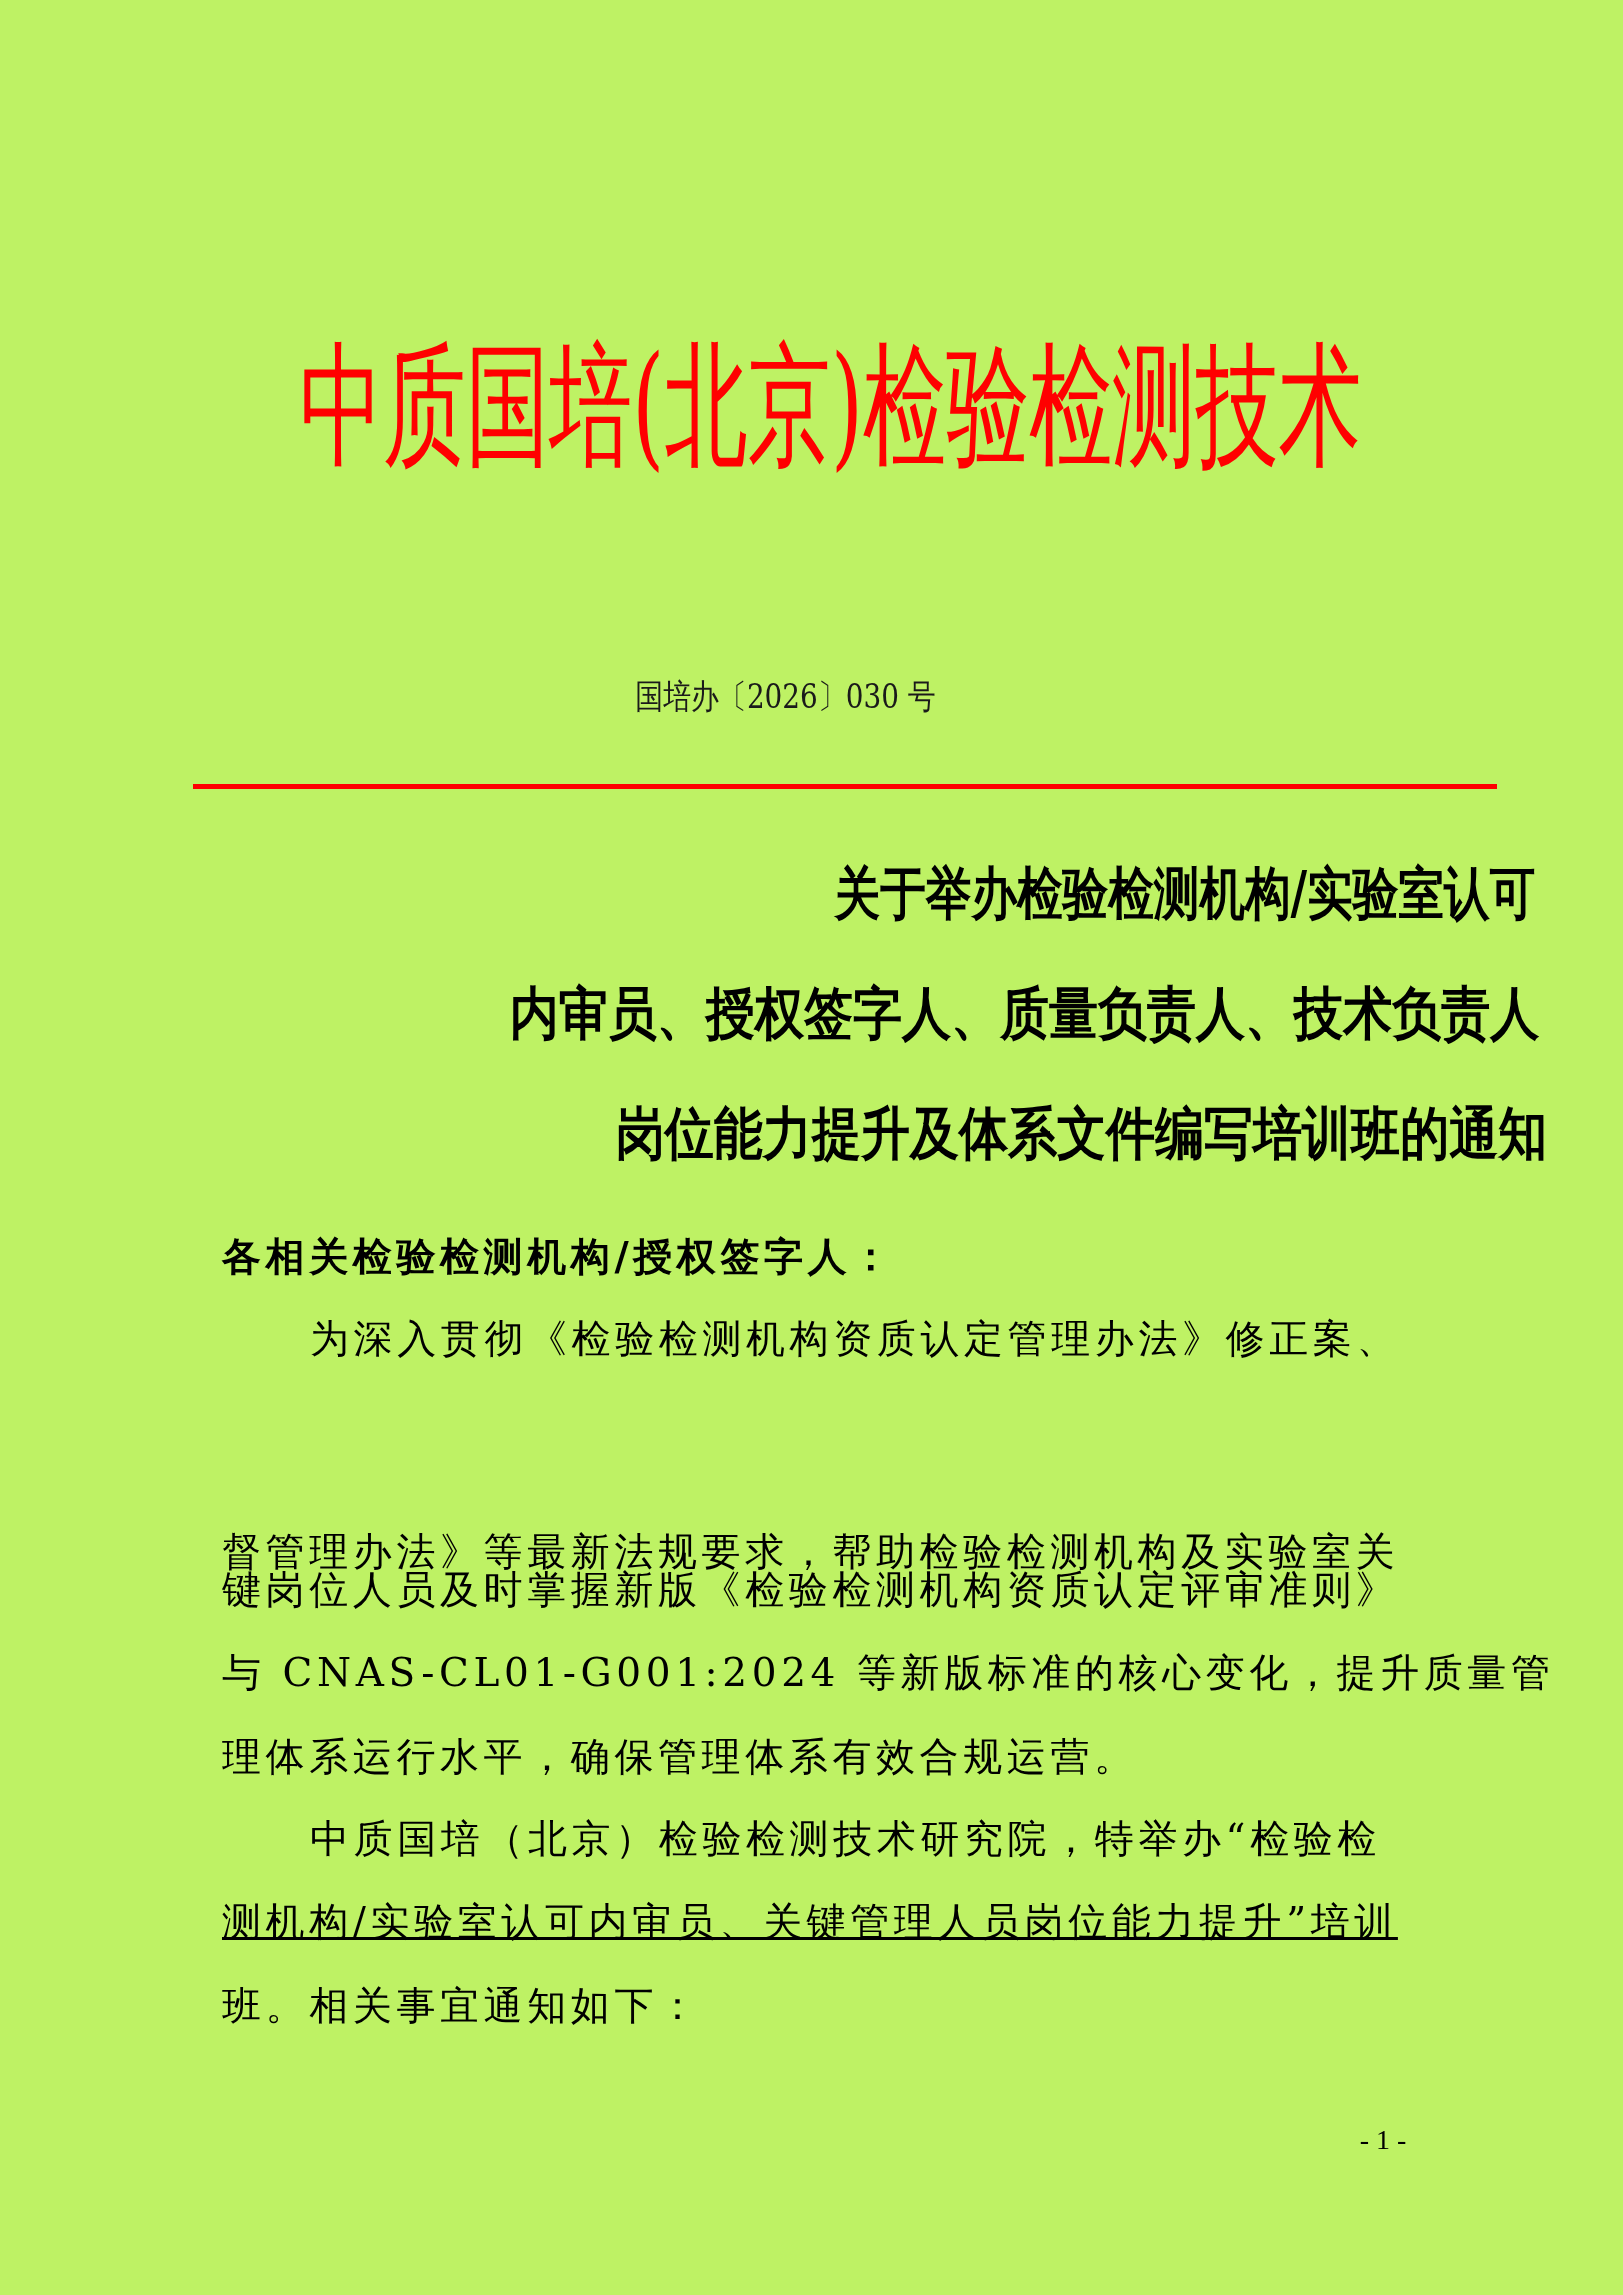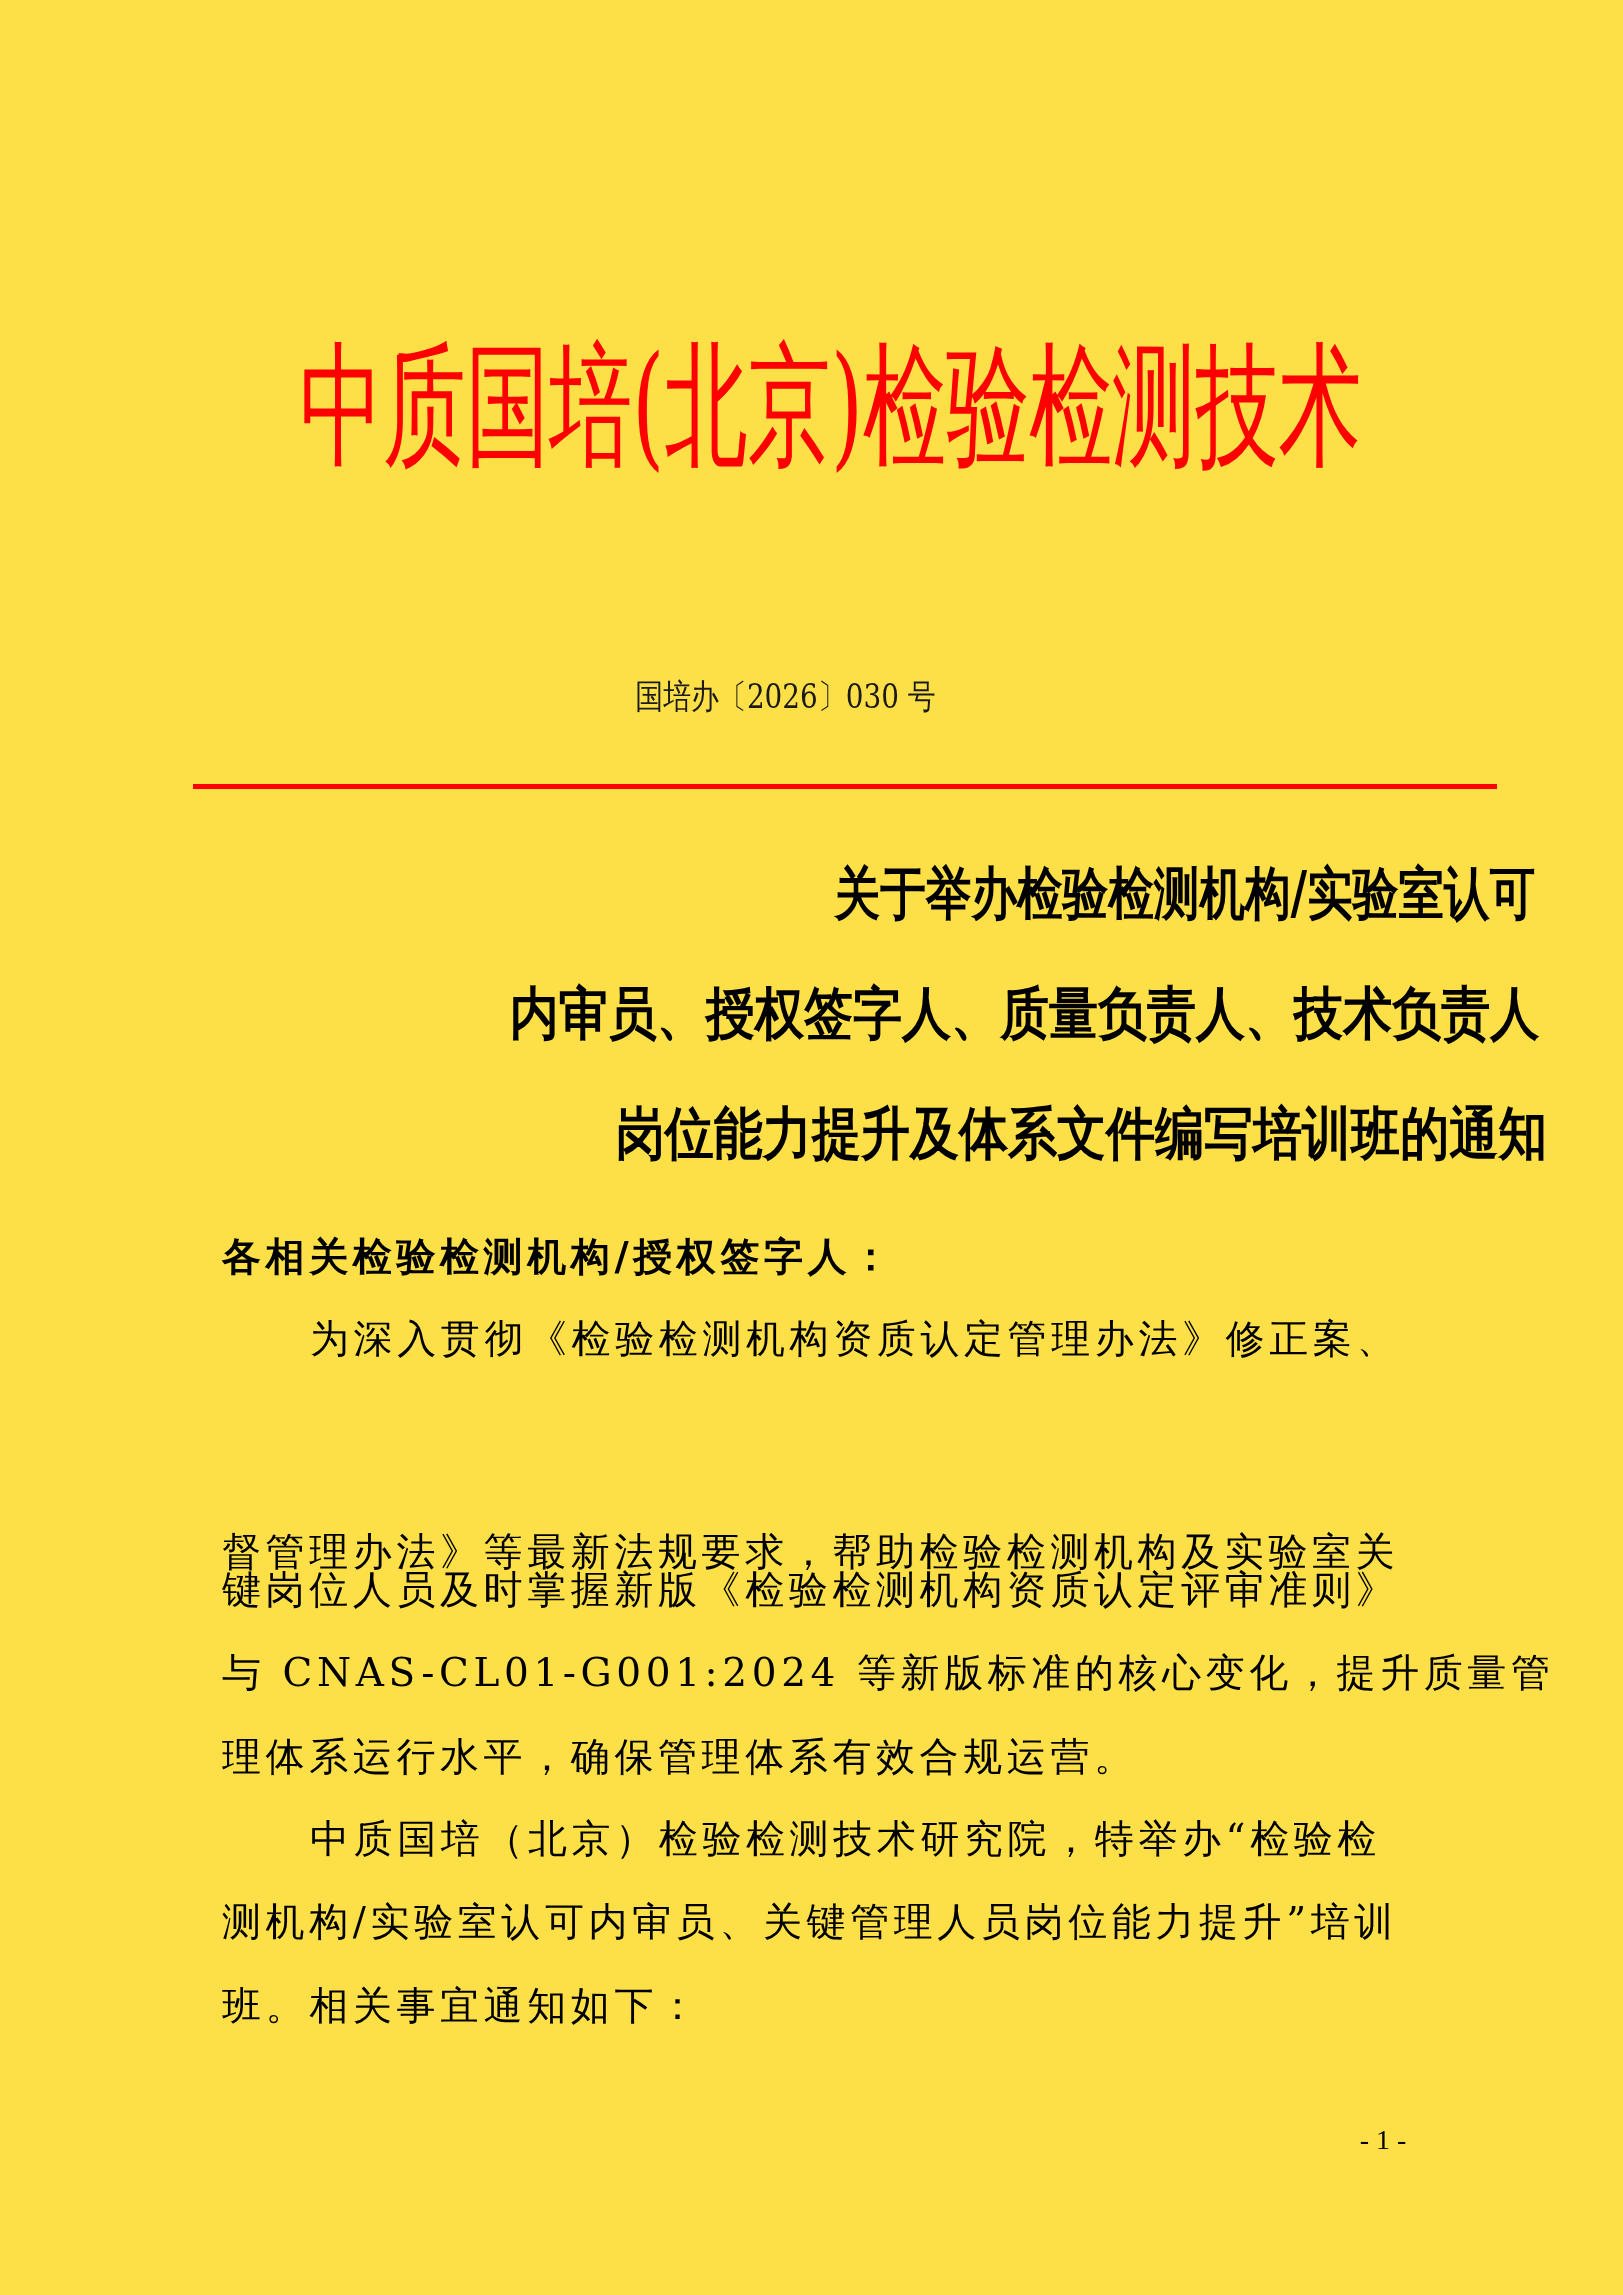--- a/index.html
+++ b/index.html
@@ -1,17 +1,17 @@
 <!DOCTYPE html>
 <html style="font-size:8.2px"><head>
 <meta charset="utf-8">
 <style>
   html, body { margin: 0; padding: 0; background: #ffffff; }
   body { width: 1623px; height: 2295px; position: relative; overflow: hidden; }
-  .page { position: absolute; left: 0; top: 0; width: 1623px; height: 2295px; background: #fde047; }
+  .page { position: absolute; left: 0; top: 0; width: 1623px; height: 2295px; background: #bef264; }
 
   
   .masthead-line {
     position: absolute; left: 0; width: 1623px; text-align: center;
     color: #ff0000; font-family: "DejaVu Serif", "Liberation Serif", serif;
     font-size: 134px; line-height: 153px; white-space: nowrap;
   }
   .masthead-line span.inner { display: inline-block; transform: scaleX(0.58); transform-origin: center center; letter-spacing: 0; }
   #mh1 { top: 330px; }
   #mh1 span.inner { transform: translateX(-25.6px) scaleX(0.62); }
@@ -87,18 +87,18 @@
 
   <div class="body-line bold" style="top:1228px;">各相关检验检测机构/授权签字人：</div>
 
   <div class="body-line indent" style="top:1311px;">为深入贯彻《检验检测机构资质认定管理办法》修正案、</div>
   <div class="body-line" style="top:1524px;">督管理办法》等最新法规要求，帮助检验检测机构及实验室关</div>
   <div class="body-line" style="top:1562px;">键岗位人员及时掌握新版《检验检测机构资质认定评审准则》</div>
   <div class="body-line" style="top:1645px;">与 CNAS-CL01-G001:2024 等新版标准的核心变化，提升质量管</div>
   <div class="body-line" style="top:1729px;">理体系运行水平，确保管理体系有效合规运营。</div>
 
   <div class="body-line indent" style="top:1811px;">中质国培（北京）检验检测技术研究院，特举办“检验检</div>
-  <div class="body-line" style="top:1894px;">测机构/实验室认可内审员、关键管理人员岗位能力提升”培训</div>
+  <div class="body-line" style="top:1894px;text-decoration:underline;">测机构/实验室认可内审员、关键管理人员岗位能力提升”培训</div>
   <div class="body-line" style="top:1978px;">班。相关事宜通知如下：</div>
 
   <div class="page-number">- 1 -</div>
 </div>
 
 
 </body></html>

